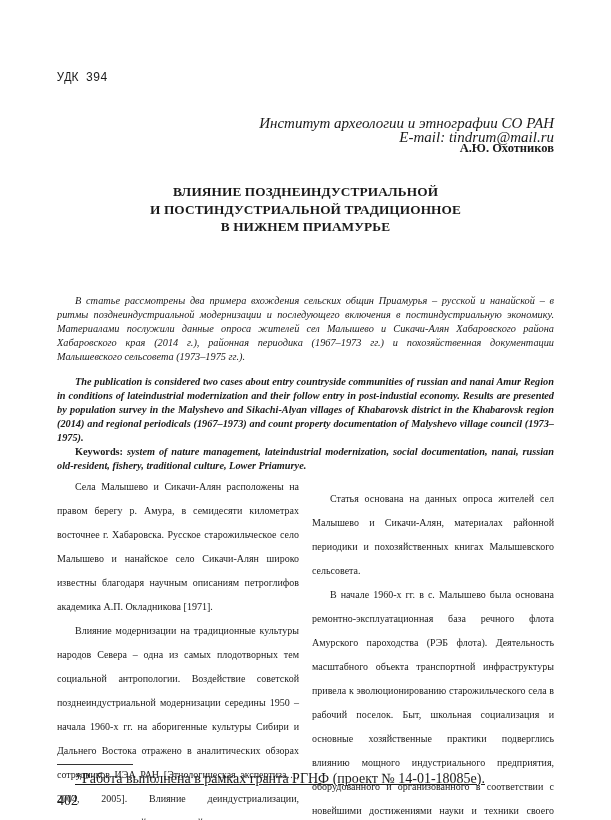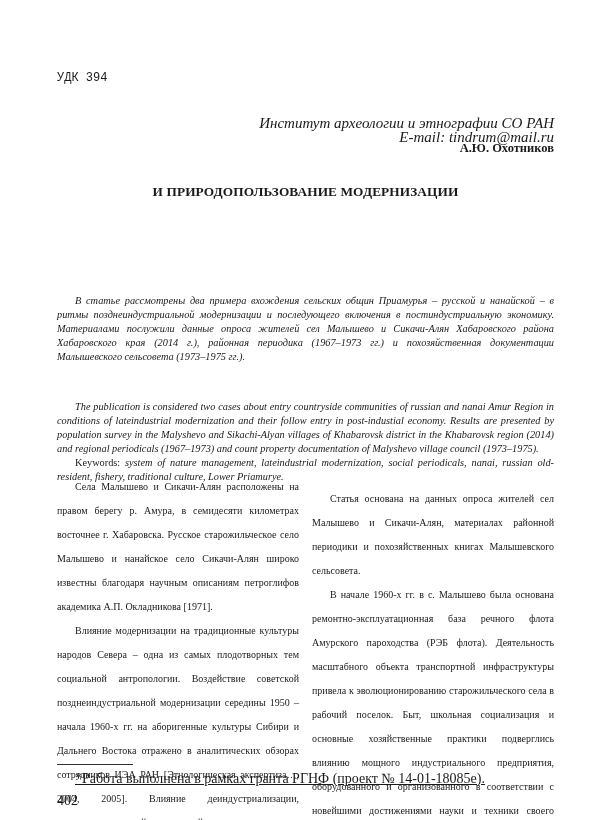--- a/index.html
+++ b/index.html
@@ -9,21 +9,21 @@
   .udk { left: 57px; top: 71px; font-size: 12px; font-family: Liberation Mono, monospace; }
   .author { right: 57px; top: 94px; font-size: 12.5px; font-weight: bold; text-align: right; margin-top: 47px; }
   .affil { right: 57px; top: 116px; font-size: 15px; font-style: italic; text-align: right; line-height: 14px; }
   .title { left: 57px; width: 497px; top: 183px; text-align: center; font-weight: bold;
            font-size: 13.3px; line-height: 17.5px; letter-spacing: 0.1px; }
   .title .ast { font-weight: normal; vertical-align: super; font-size: 9px; }
   .abstract { left: 57px; width: 497px; font-size: 10.3px; line-height: 14px; text-align: justify; }
   .abstract p { margin: 0; text-indent: 18px; }
   .abstract .it { font-style: italic; }
   .ru-abs { top: 294px; }
-  .en-abs { top: 400px; }
+  .en-abs { top: 375px; font-weight: bold; }
   .kw-label { font-style: normal; }
   .col { top: 475px; width: 242px; font-size: 10px; line-height: 24px; text-align: justify; }
   .col p { margin: 0; text-indent: 18px; }
   .col-left { left: 57px; }
   .col-right { left: 312px; margin-top: 12px; }
   .fn-rule { left: 57px; top: 764px; width: 76px; height: 0; border-top: 1px solid #333; }
   .footnote { left: 57px; top: 771px; font-size: 14px; text-decoration: underline; }
   .footnote span { padding-left: 18px; }
   .pagenum { left: 57px; top: 793px; font-size: 14px; }
 </style>
@@ -31,30 +31,32 @@
 <body>
 
 <div class="abs udk">УДК 394</div>
 <div class="abs author">А.Ю. Охотников</div>
 <div class="abs affil">
   <div>Институт археологии и этнографии СО РАН</div>
   <div>E-mail: tindrum@mail.ru</div>
 </div>
 
 <div class="abs title">
-  <div>И ПРИРОДОПОЛЬЗОВАНИЕ МОДЕРНИЗАЦИИ</div>
+  <div>ВЛИЯНИЕ ПОЗДНЕИНДУСТРИАЛЬНОЙ</div>
+  <div>И ПОСТИНДУСТРИАЛЬНОЙ ТРАДИЦИОННОЕ</div>
+  <div>В НИЖНЕМ ПРИАМУРЬЕ</div>
 </div>
 
 <div class="abs abstract ru-abs">
   <p class="it">В статье рассмотрены два примера вхождения сельских общин Приамурья – русской и нанайской – в ритмы позднеиндустриальной модернизации и последующего включения в постиндустриальную экономику. Материалами послужили данные опроса жителей сел Малышево и Сикачи-Алян Хабаровского района Хабаровского края (2014 г.), районная периодика (1967–1973 гг.) и похозяйственная документации Малышевского сельсовета (1973–1975 гг.).</p>
 </div>
 
 <div class="abs abstract en-abs">
   <p class="it">The publication is considered two cases about entry countryside communities of russian and nanai Amur Region in conditions of lateindustrial modernization and their follow entry in post-industial economy. Results are presented by population survey in the Malyshevo and Sikachi-Alyan villages of Khabarovsk district in the Khabarovsk region (2014) and regional periodicals (1967–1973) and count property documentation of Malyshevo village council (1973–1975).</p>
-  <p><span class="kw-label">Keywords:</span> <span class="it">system of nature management, lateindustrial modernization, social periodicals, nanai, russian old-resident, fishery, traditional culture, Lower Priamurye.</span></p>
+  <p><span class="kw-label">Keywords:</span> <span class="it">system of nature management, lateindustrial modernization, social documentation, nanai, russian old-resident, fishery, traditional culture, Lower Priamurye.</span></p>
 </div>
 
 <div class="abs col col-left">
   <p>Села Малышево и Сикачи-Алян расположены на правом берегу р. Амура, в семидесяти километрах восточнее г. Хабаровска. Русское старожильческое село Малышево и нанайское село Сикачи-Алян широко известны благодаря научным описаниям петроглифов академика А.П. Окладникова [1971].</p>
   <p>Влияние модернизации на традиционные культуры народов Севера – одна из самых плодотворных тем социальной антропологии. Воздействие советской позднеиндустриальной модернизации середины 1950 – начала 1960-х гг. на аборигенные культуры Сибири и Дальнего Востока отражено в аналитических обзорах сотрудников ИЭА РАН [Этнологическая экспертиза…, 2004, 2005]. Влияние деиндустриализации, постиндустриальной и «сырьевой» экономики на жизнь коренных обитателей Севера – центральная тема исследований современных антропологических школ [Хабек и др., 2009].</p>
 </div>
 
 <div class="abs col col-right">
   <p>Статья основана на данных опроса жителей сел Малышево и Сикачи-Алян, материалах районной периодики и похозяйственных книгах Малышевского сельсовета.</p>
   <p>В начале 1960-х гг. в с. Малышево была основана ремонтно-эксплуатационная база речного флота Амурского пароходства (РЭБ флота). Деятельность масштабного объекта транспортной инфраструктуры привела к эволюционированию старожильческого села в рабочий поселок. Быт, школьная социализация и основные хозяйственные практики подверглись влиянию мощного индустриального предприятия, оборудованного и организованного в соответствии с новейшими достижениями науки и техники своего времени. Так, в 1967 г. в Амурском пароходстве была введена «научная организация труда», благодаря которой оказался возможным перевод команд теплоходов «на высшую схему совмещения» должностей (по материалам газеты «Сельская новь» от 03.08.1967). По этому</p>

